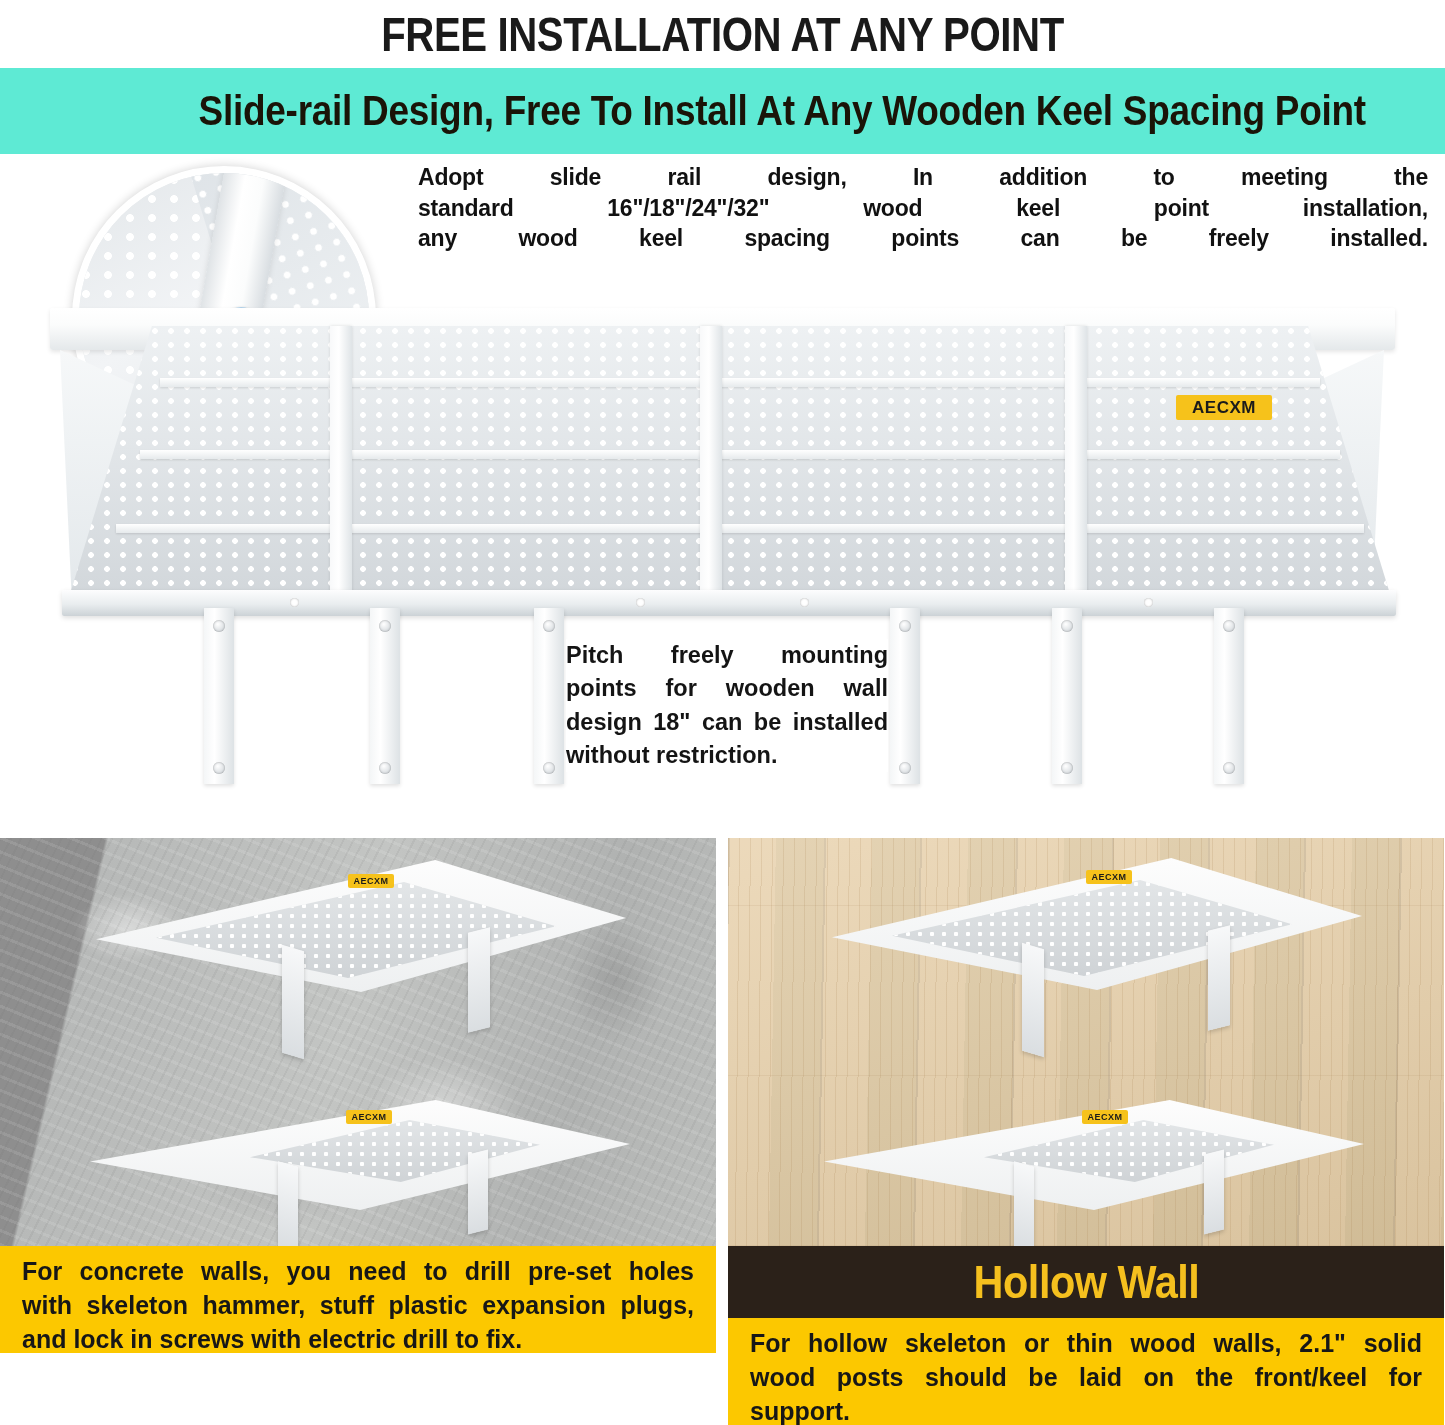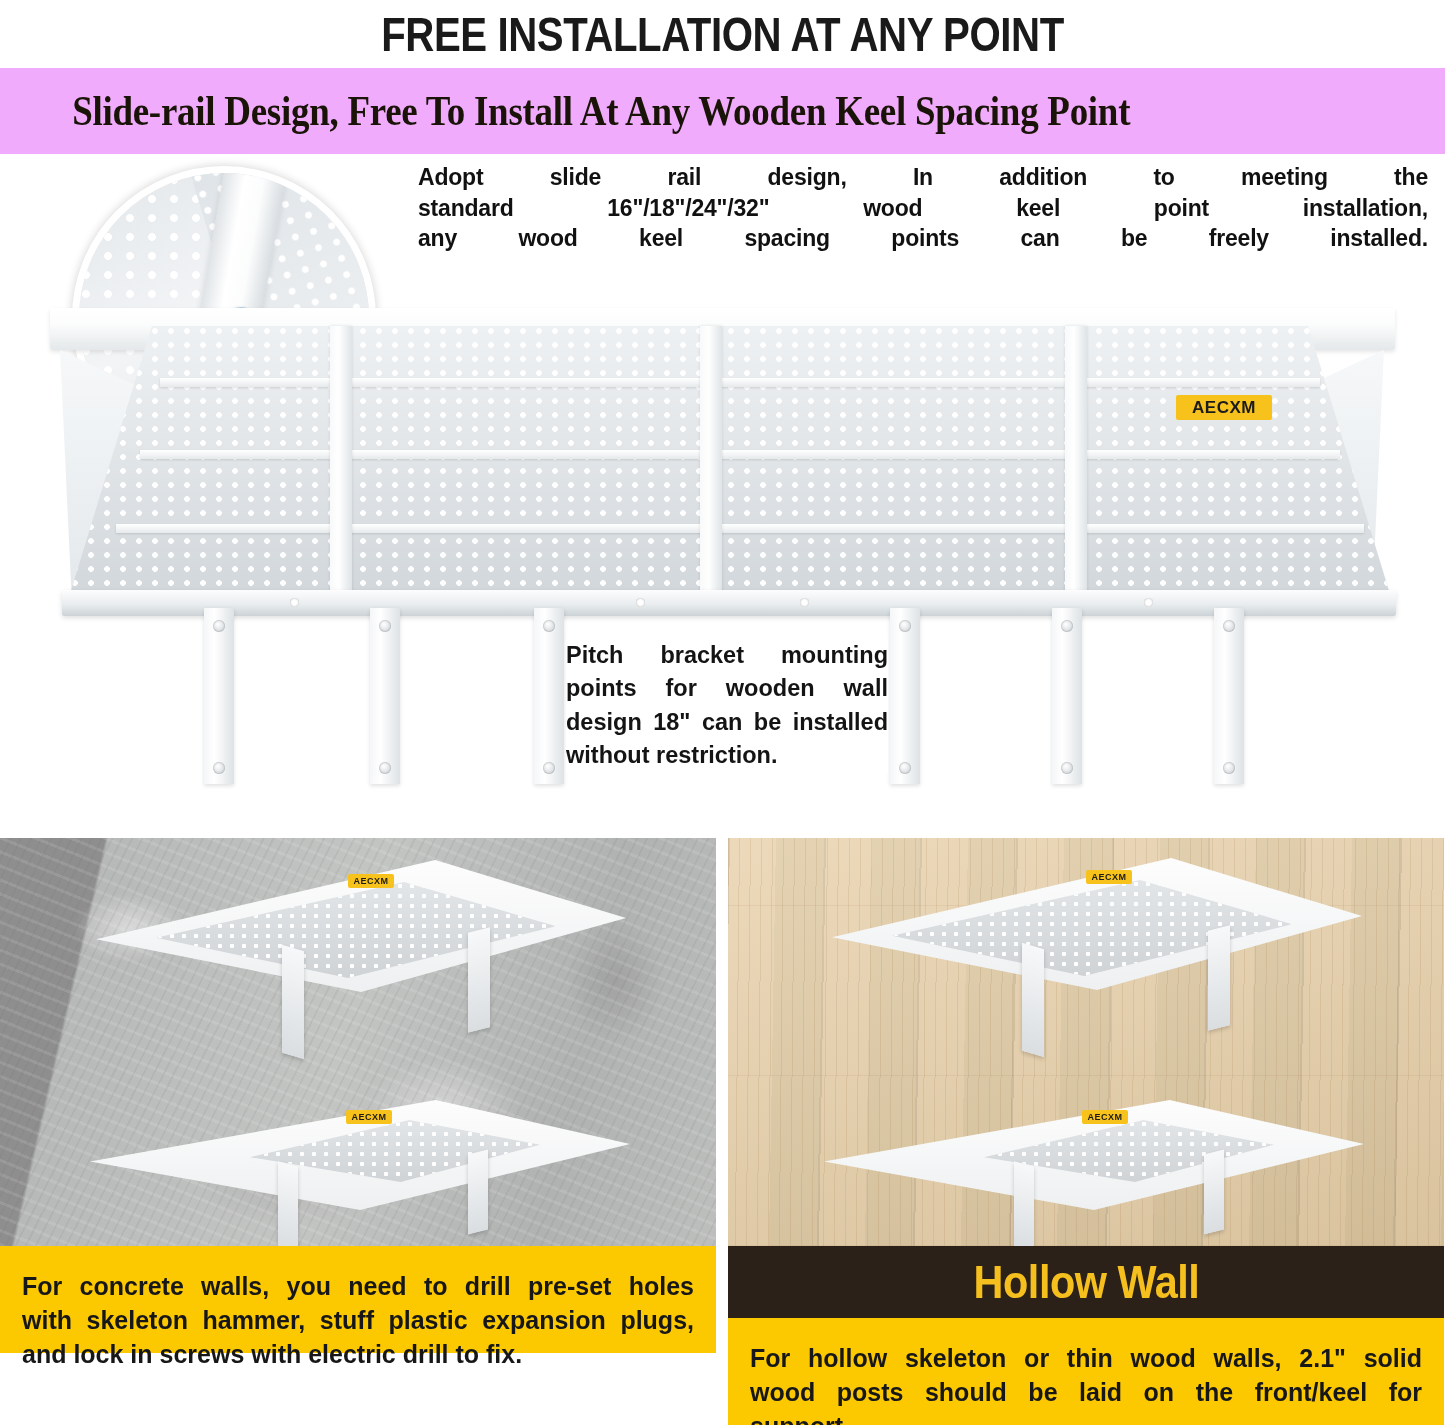--- a/index.html
+++ b/index.html
@@ -29,25 +29,24 @@
     transform: scaleX(0.82);
     transform-origin: center center;
     white-space: nowrap;
     font-family: "Liberation Sans", sans-serif;
   }
 
   
   .subtitle-banner {
     width: 100%;
     height: 86px;
-    background: #f0abfc;
+    background: #5eead4;
     display: flex;
     align-items: center;
-    justify-content: flex-start;
-    font-family: Liberation Serif, serif;
+    justify-content: flex-end;
   }
   .subtitle-text {
     color: #1a1408;
     font-size: 42px;
     font-weight: bold;
     white-space: nowrap;
     transform: scaleX(0.88);
     transform-origin: center center;
     letter-spacing: -0.3px;
   }
@@ -400,21 +399,21 @@
     white-space: nowrap;
     letter-spacing: -0.5px;
   }
   
   .card-desc {
     position: relative;
     width: 100%;
     height: 107px;
     background: #FCC800;
     box-sizing: border-box;
-    padding: 24px 22px 0 22px;
+    padding: 9px 22px 0 22px;
   }
   .card-desc .txt {
     font-size: 25px;
     line-height: 1.35;
     color: #171717;
     font-weight: 600;
     text-align: justify;
     text-align-last: justify;
   }
   .card-desc .ln { display: block; }
@@ -474,21 +473,21 @@
     <div class="leg" style="left:370px;"></div>
     <div class="leg" style="left:534px;"></div>
     <div class="leg" style="left:890px;"></div>
     <div class="leg" style="left:1052px;"></div>
     <div class="leg" style="left:1214px;"></div>
   </div>
 
   <div class="aecxm-badge badge-top">AECXM</div>
 
   <div class="pitch-note">
-    <span class="ln">Pitch bracket mounting</span>
+    <span class="ln">Pitch freely mounting</span>
     <span class="ln">points for wooden wall</span>
     <span class="ln"><span>design </span><b>18"</b><span> can be installed</span></span>
     <span class="ln last">without restriction.</span>
   </div>
 
 </div>
 
 <div class="cards">
 
   <div class="card">

